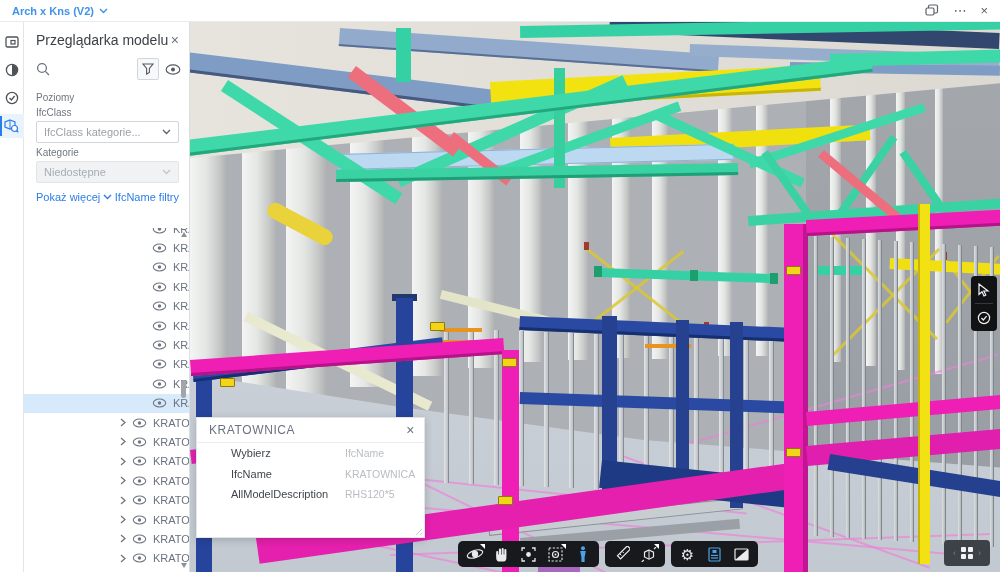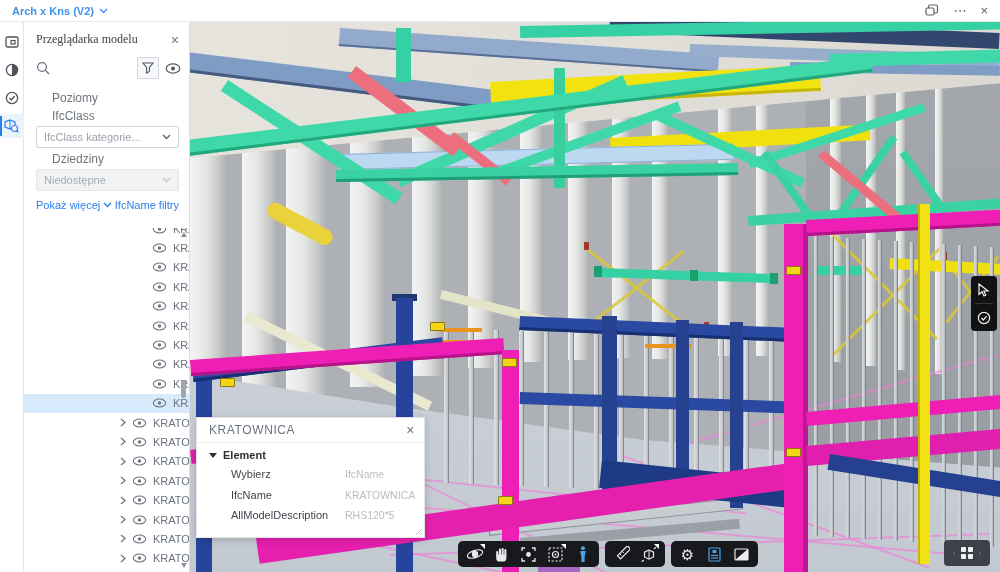--- a/index.html
+++ b/index.html
@@ -17,28 +17,28 @@
   
   .rail{position:absolute;left:0;top:22px;width:24px;bottom:0;background:#fff;
         border-right:1px solid #e3e6e8;z-index:50;display:flex;flex-direction:column;align-items:center;padding-top:8px;gap:4px;}
   .rail-btn{position:relative;width:24px;height:24px;display:flex;align-items:center;justify-content:center;color:#4d5358;}
   .rail-btn.active{color:#2b7de9;background:#eaf3fc;}
   .rail-btn.active::before{content:"";position:absolute;left:0;top:2px;bottom:2px;width:2px;background:#2b7de9;}
   
   .panel{position:absolute;left:24px;top:22px;width:166px;bottom:0;background:#fff;
          border-right:1px solid #dcdfe2;z-index:50;font-size:11px;}
   .panel-head{display:flex;align-items:center;justify-content:space-between;padding:10px 10px 6px 12px;}
-  .panel-title{font-size:12px;color:#3d4248;font-family:Liberation Serif, serif;}
+  .panel-title{font-size:14px;color:#3d4248;}
   .x-btn{color:#6b7280;font-size:14px;cursor:pointer;line-height:1;}
   .srow{display:flex;align-items:center;padding:4px 8px 8px 12px;color:#6b7280;}
   .srow .grow{flex:1;}
   .funnel-btn{width:22px;height:22px;border:1px solid #d2d6da;border-radius:2px;background:#f7f8f9;
               display:flex;align-items:center;justify-content:center;color:#555b61;cursor:pointer;}
   .eye-btn{margin-left:6px;color:#555b61;cursor:pointer;display:flex;}
-  .flabel{color:#6f767d;font-size:12px;margin:4px 28px 3px;}
+  .flabel{color:#6f767d;font-size:10px;margin:4px 12px 3px;}
   .fselect{margin:0 10px 4px 12px;height:22px;border:1px solid #d2d6da;border-radius:2px;background:#fff;
            display:flex;align-items:center;justify-content:space-between;padding:0 7px;color:#9ba2a9;font-size:11px;cursor:pointer;}
   .fselect.disabled{background:#f1f2f4;border-color:#e2e5e8;color:#a6adb4;cursor:default;}
   .links{display:flex;align-items:center;justify-content:space-between;margin:8px 10px 4px 12px;color:#2b7de9;font-size:11px;}
   .links span{cursor:pointer;display:flex;align-items:center;gap:3px;}
   .tree{position:absolute;left:0;right:0;top:206px;bottom:0;overflow:hidden;}
   .tree-scroll{margin-top:-9px;}
   .rep{display:contents;}
   .trow{display:flex;align-items:center;height:19.4px;gap:6px;color:#6b7280;white-space:nowrap;cursor:pointer;}
   .trow.leaf{padding-left:128px;}
@@ -168,21 +168,21 @@
       </span>
     </div>
     <div class="flabel">Poziomy</div>
     <div class="flabel">IfcClass</div>
     <div class="fselect">
       <span>IfcClass kategorie...</span>
       <svg width="9" height="6" viewBox="0 0 9 6">
           <polyline points="1,1 4.5,4.5 8,1" fill="none" stroke="#5a6168" stroke-width="1.3"></polyline>
         </svg>
     </div>
-    <div class="flabel">Dziedziny</div>
+    <div class="flabel">Kategorie</div>
     <div class="fselect disabled">
       <span>Niedostępne</span>
       <svg width="9" height="6" viewBox="0 0 9 6">
           <polyline points="1,1 4.5,4.5 8,1" fill="none" stroke="#c0c5c9" stroke-width="1.3"></polyline>
         </svg>
     </div>
     <div class="links">
       <span>
           <span>Pokaż więcej</span>
         <svg width="9" height="6" viewBox="0 0 9 6">
@@ -561,24 +561,20 @@
             <polyline points="4.4,7 6.3,9 9.6,5.2" fill="none" stroke="#f0f2f4" stroke-width="1.2"></polyline>
           </svg>
       </div>
     </div>
 
     <div class="popup">
       <div class="popup-head">
         <span>KRATOWNICA</span>
         <span class="x-btn">×</span>
       </div>
-      <div class="psec">
-        <span class="tri"></span>
-        <span>Element</span>
-      </div>
       <div class="rep">
         
       <div class="prow">
             <span class="pkey">Wybierz</span>
             <span class="pval">IfcName</span>
           </div><div class="prow">
             <span class="pkey">IfcName</span>
             <span class="pval">KRATOWNICA</span>
           </div><div class="prow">
             <span class="pkey">AllModelDescription</span>

